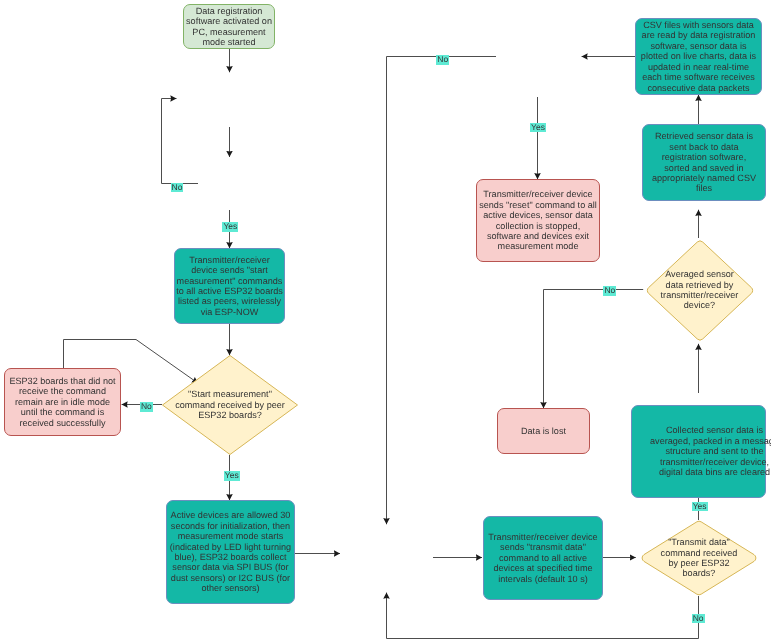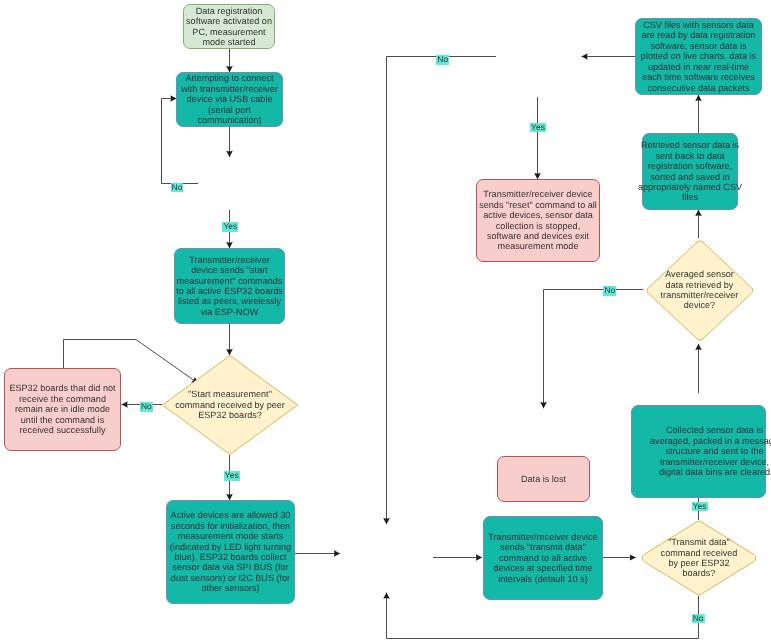--- a/index.html
+++ b/index.html
@@ -58,50 +58,47 @@
       <path d="M 635 56.5 L 581.5 56.5" marker-end="url(#ah)"></path>
       <path d="M 496 56.5 L 386.5 56.5 L 386.5 524.3" marker-end="url(#ah)"></path>
       <path d="M 537.5 97 L 537.5 179.3" marker-end="url(#ah)"></path>
     </g>
   </svg>
 
   <div class="node rect green" style="left:183px;top:4px;width:92px;height:45px;">
     <span class="txt"><span>Data registration<br>software activated on<br>PC, measurement<br>mode started</span></span>
   </div>
 
-  <div class="node rect blue" style="left:176px;top:72px;width:107px;height:55px;">
-    <span class="txt"><span>Attempting to connect<br>with transmitter/receiver<br>device via USB cable<br>(serial port<br>communication)</span></span>
-  </div>
 
   <div class="node rect blue" style="left:174px;top:248px;width:111px;height:76px;">
     <span class="txt"><span>Transmitter/receiver<br>device sends "start<br>measurement" commands<br>to all active ESP32 boards<br>listed as peers, wirelessly<br>via ESP-NOW</span></span>
   </div>
 
-  <div class="node rect red" style="left:4px;top:368px;width:117px;height:83px;">
+  <div class="node rect red" style="left:4px;top:368px;width:117px;height:68px;">
     <span class="txt"><span>ESP32 boards that did not<br>receive the command<br>remain are in idle mode<br>until the command is<br>received successfully</span></span>
   </div>
 
   <div class="node rect blue" style="left:166px;top:500px;width:129px;height:104px;">
     <span class="txt"><span>Active devices are allowed 30<br>seconds for initialization, then<br>measurement mode starts<br>(indicated by LED light turning<br>blue), ESP32 boards collect<br>sensor data via SPI BUS (for<br>dust sensors) or I2C BUS (for<br>other sensors)</span></span>
   </div>
 
 
   <div class="node rect blue" style="left:483px;top:516px;width:120px;height:84px;">
     <span class="txt"><span>Transmitter/receiver device<br>sends "transmit data"<br>command to all active<br>devices at specified time<br>intervals (default 10 s)</span></span>
   </div>
 
   <div class="node rect blue" style="left:631px;top:405px;width:135px;height:93px;padding-left:32px;">
     <span class="txt"><span>Collected sensor data is<br>averaged, packed in a message<br>structure and sent to the<br>transmitter/receiver device,<br>digital data bins are cleared</span></span>
   </div>
 
-  <div class="node rect red" style="left:497px;top:408px;width:93px;height:46px;margin-top:48px;">
+  <div class="node rect red" style="left:497px;top:408px;width:93px;height:46px;">
     <span class="txt"><span>Data is lost</span></span>
   </div>
 
-  <div class="node rect blue" style="left:642px;top:133px;width:96px;height:77px;">
+  <div class="node rect blue" style="left:642px;top:124px;width:124px;height:77px;">
     <span class="txt"><span>Retrieved sensor data is<br>sent back to data<br>registration software,<br>sorted and saved in<br>appropriately named CSV<br>files</span></span>
   </div>
 
   <div class="node rect blue" style="left:635px;top:18px;width:127px;height:77px;">
     <span class="txt"><span>CSV files with sensors data<br>are read by data registration<br>software, sensor data is<br>plotted on live charts, data is<br>updated in near real-time<br>each time software receives<br>consecutive data packets</span></span>
   </div>
 
   <div class="node rect red" style="left:476px;top:179px;width:124px;height:83px;">
     <span class="txt"><span>Transmitter/receiver device<br>sends "reset" command to all<br>active devices, sensor data<br>collection is stopped,<br>software and devices exit<br>measurement mode</span></span>
   </div>

